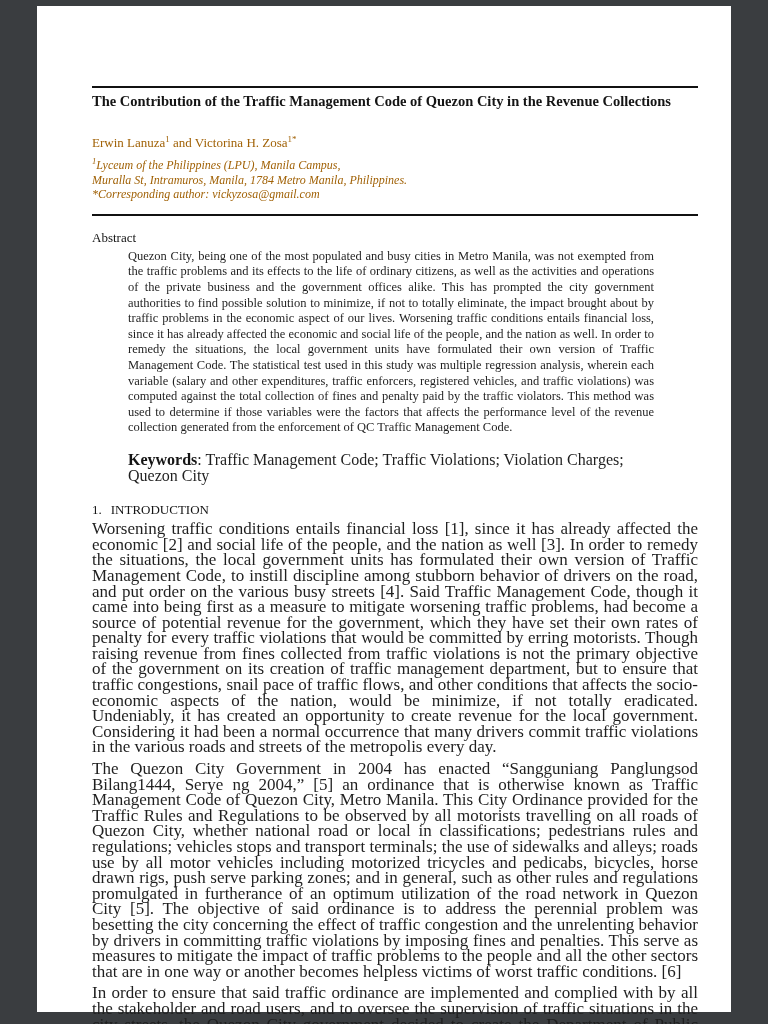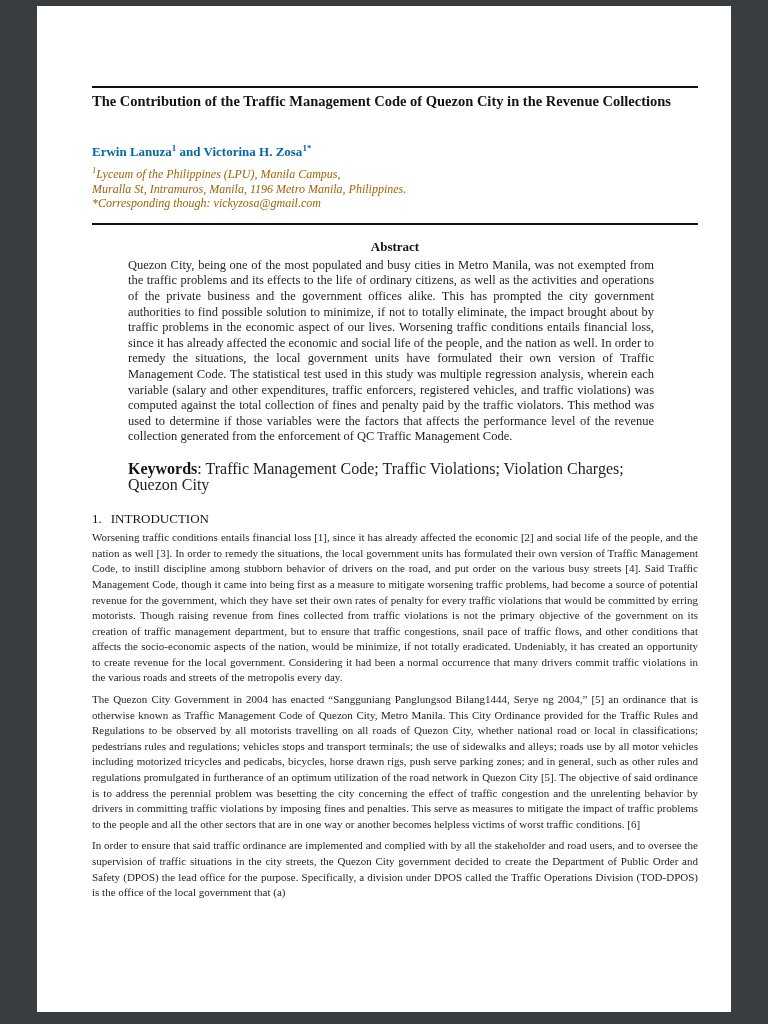--- a/index.html
+++ b/index.html
@@ -38,39 +38,39 @@
   }
   h1.title {
     font-size: 14.5px;
     line-height: 19px;
     font-weight: bold;
     margin: 4px 0 0 0;
     max-width: 586px;
     color: #141414;
   }
   .authors {
-    margin-top: 32px;
+    margin-top: 23px;
     font-size: 13px;
-    font-weight: bold;
-    color: #0369a1;
+    font-weight: normal;
+    color: #a16207;
   }
   .authors sup { font-size: 9px; }
   .affiliation {
     font-style: italic;
     font-size: 12px;
     line-height: 14.5px;
     margin-top: 3px;
     color: #a16207;
   }
   .affiliation sup { font-size: 8.5px; }
   .rule2 { margin-top: 12px; }
   .abstract-heading {
-    text-align: center;
+    text-align: left;
     font-size: 13px;
-    font-weight: bold;
+    font-weight: normal;
     margin: 14px 0 0 0;
     color: #141414;
   }
   .abstract-body {
     margin: 3px 44px 16px 36px;
     font-size: 12.5px;
     line-height: 15.6px;
     text-align: justify;
   }
   .keywords {
@@ -80,21 +80,21 @@
   }
   .keywords b { color: #141414; }
   h3.section-heading {
     font-size: 13px;
     font-weight: normal;
     margin: 19px 0 0 0;
     color: #141414;
   }
   h3.section-heading .sec-num { margin-right: 9px; }
   p.body-para {
-    font-size: 11px;
+    font-size: 17px;
     line-height: 15.6px;
     text-align: justify;
     margin: 3px 0 0 0;
   }
   p.body-para + p.body-para { margin-top: 6px; }
 </style>
 </head>
 <body>
 
 <div class="viewer">
@@ -104,22 +104,22 @@
       <hr class="rule">
 
       <h1 class="title">The Contribution of the Traffic Management Code of Quezon City in the Revenue Collections</h1>
 
       <div class="authors">
         <span>Erwin Lanuza</span><sup>1</sup><span> and Victorina H. Zosa</span><sup>1*</sup>
       </div>
 
       <div class="affiliation">
         <div><sup>1</sup><span>Lyceum of the Philippines (LPU), Manila Campus,</span></div>
-        <div>Muralla St, Intramuros, Manila, 1196 Metro Manila, Philippines.</div>
-        <div>*Corresponding though: vickyzosa@gmail.com</div>
+        <div>Muralla St, Intramuros, Manila, 1784 Metro Manila, Philippines.</div>
+        <div>*Corresponding author: vickyzosa@gmail.com</div>
       </div>
 
       <hr class="rule rule2">
 
       <section>
         <h2 class="abstract-heading">Abstract</h2>
         <p class="abstract-body">Quezon City, being one of the most populated and busy cities in Metro Manila, was not exempted from the traffic problems and its effects to the life of ordinary citizens, as well as the activities and operations of the private business and the government offices alike. This has prompted the city government authorities to find possible solution to minimize, if not to totally eliminate, the impact brought about by traffic problems in the economic aspect of our lives. Worsening traffic conditions entails financial loss, since it has already affected the economic and social life of the people, and the nation as well. In order to remedy the situations, the local government units have formulated their own version of Traffic Management Code. The statistical test used in this study was multiple regression analysis, wherein each variable (salary and other expenditures, traffic enforcers, registered vehicles, and traffic violations) was computed against the total collection of fines and penalty paid by the traffic violators. This method was used to determine if those variables were the factors that affects the performance level of the revenue collection generated from the enforcement of QC Traffic Management Code.</p>
         <p class="keywords"><b>Keywords</b><span>: Traffic Management Code; Traffic Violations; Violation Charges; Quezon City</span></p>
       </section>
 

